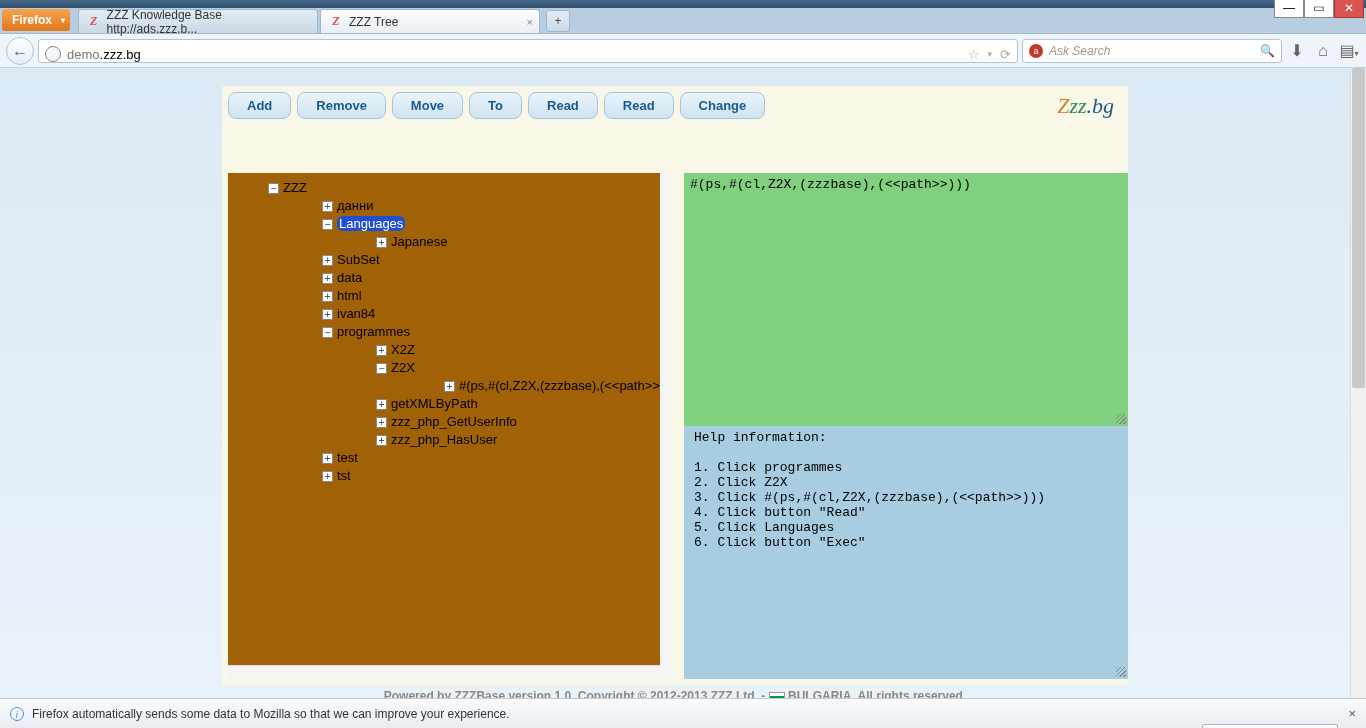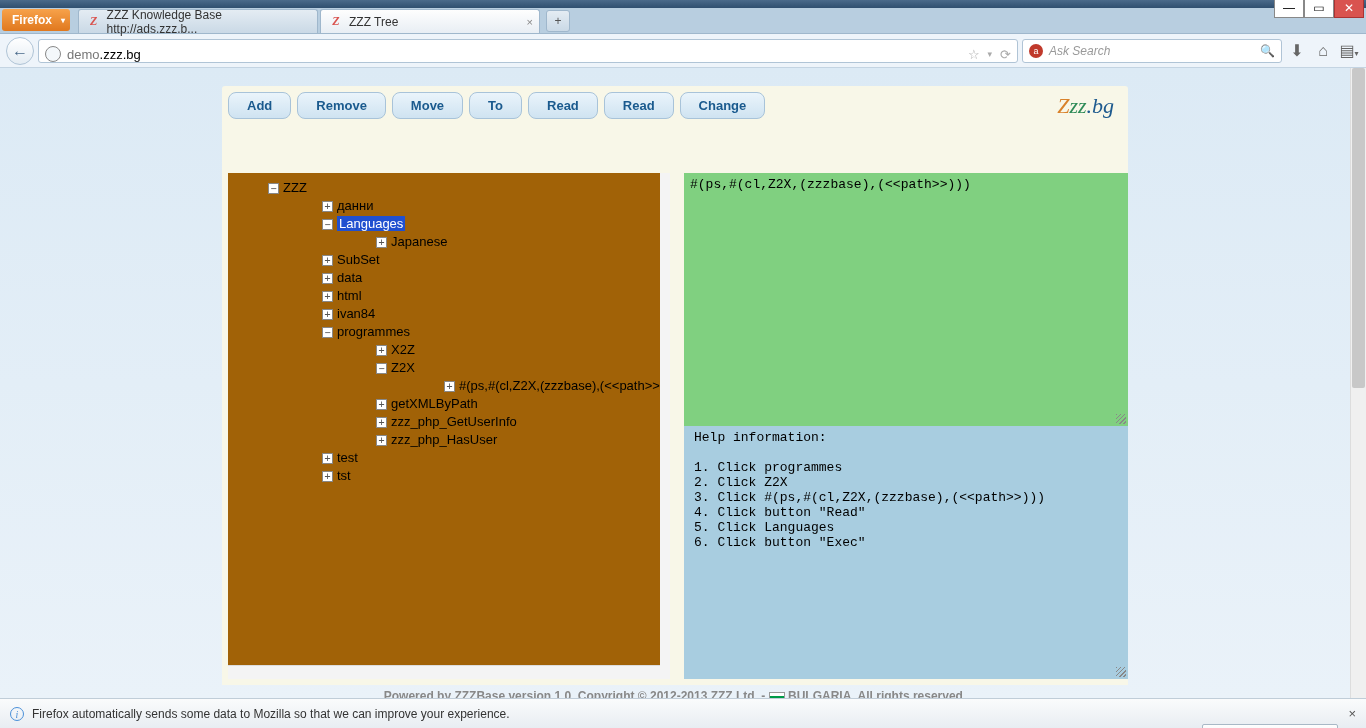--- a/index.html
+++ b/index.html
@@ -303,20 +303,21 @@
     text-align: center;
     margin-right: 4px;
     color: #555;
     vertical-align: middle;
     font-family: monospace;
   }
   .selected {
     background: #2050d0;
     color: #fff;
     padding: 0 2px;
+    border-radius: 6px;
   }
   .tree-hscroll {
     position: absolute;
     left: 0;
     right: 0;
     bottom: 0;
     height: 14px;
     background: #f4f4f4;
     border-top: 1px solid #ddd;
   }

